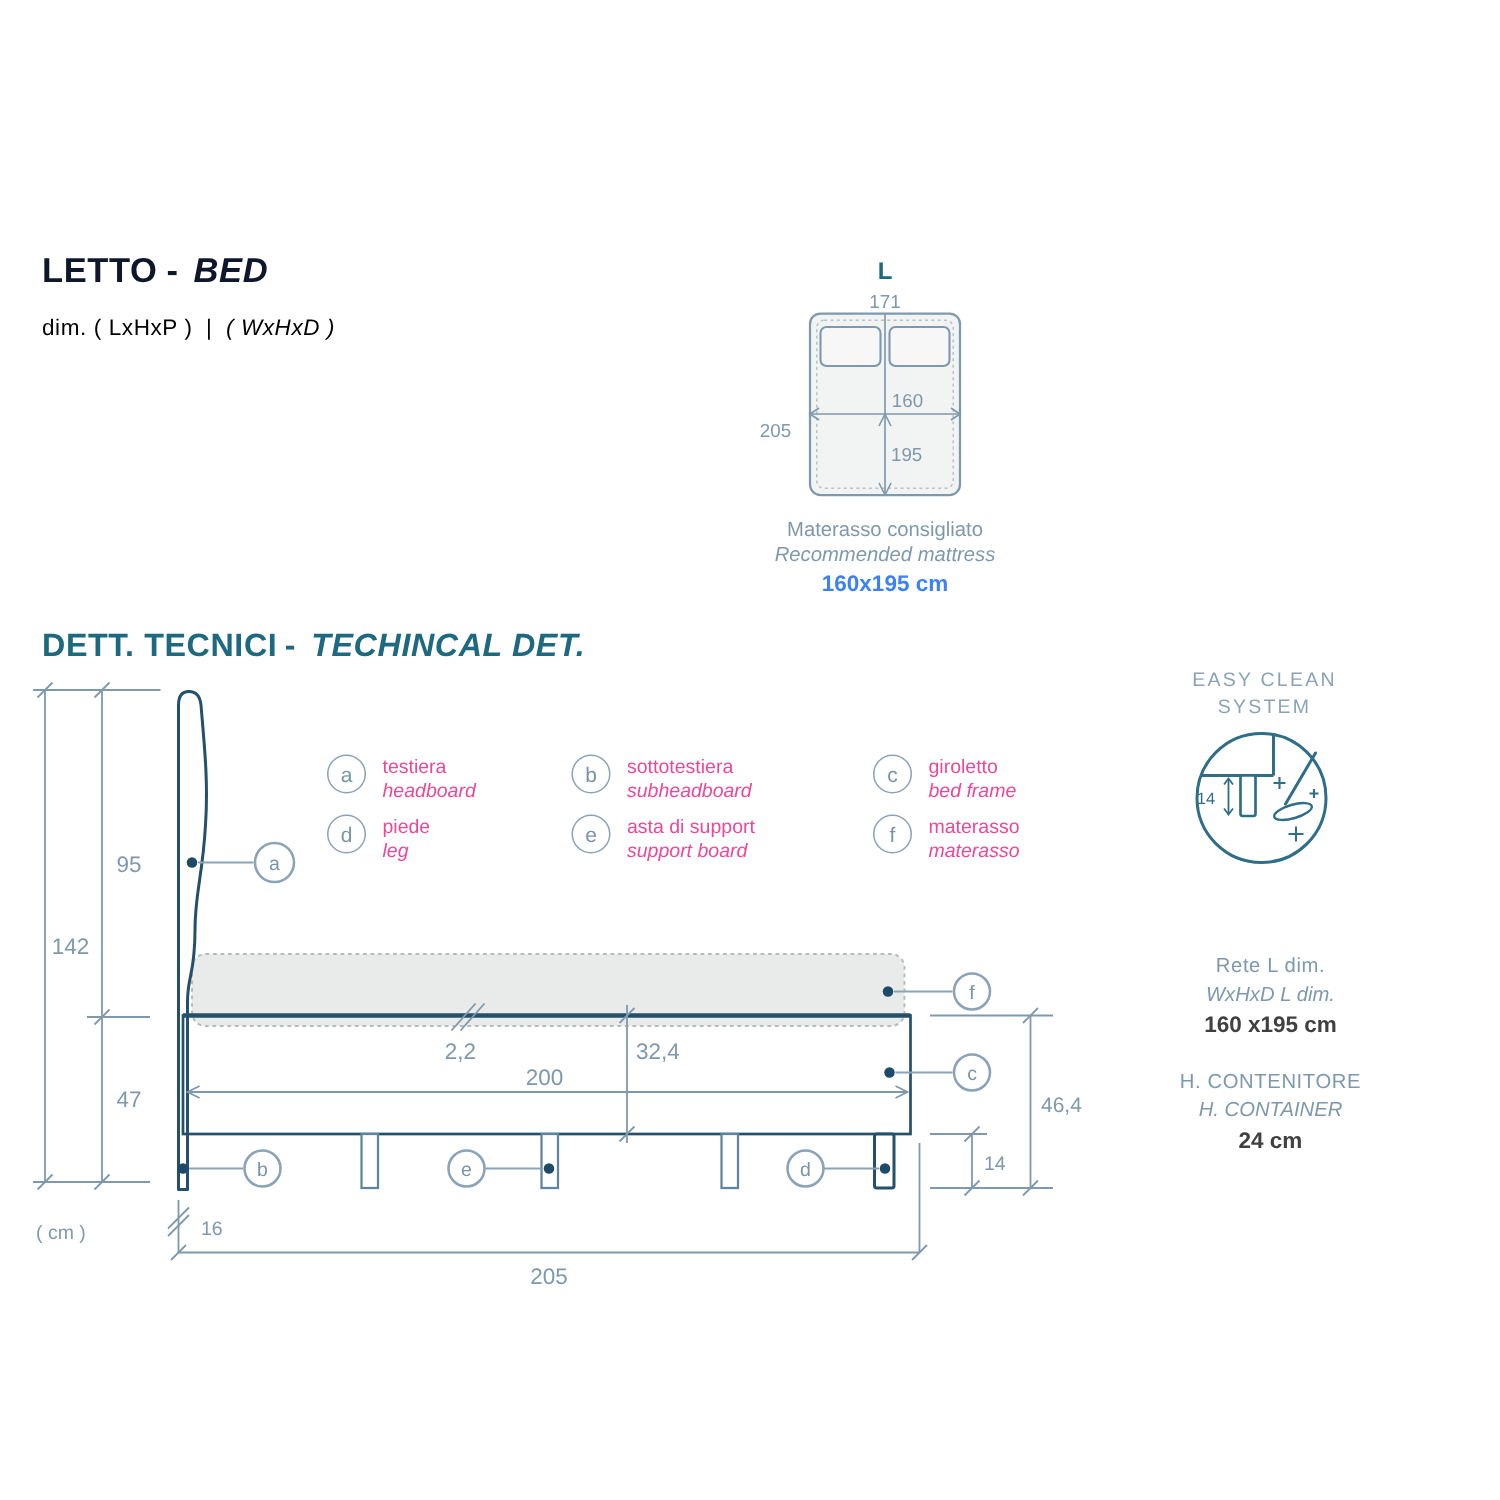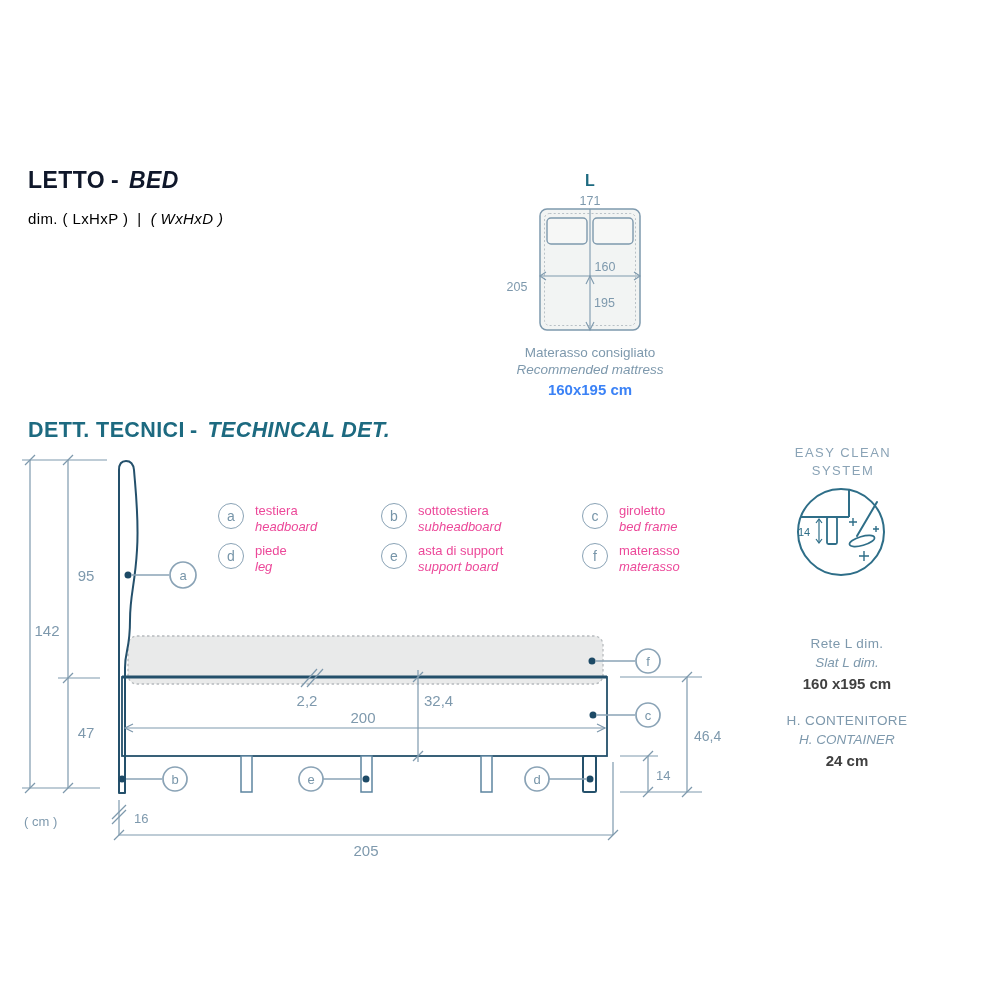--- a/index.html
+++ b/index.html
@@ -264,21 +264,21 @@
         <path d="M549,779 H586" stroke="#8aa3b6" stroke-width="1.3"></path>
         <circle cx="590" cy="779" r="3.5" fill="#1d4a66"></circle>
         <circle cx="537" cy="779" r="12" fill="#fff" stroke="#8aa3b6" stroke-width="1.7"></circle>
         <text x="537" y="784" text-anchor="middle" class="callout-letter">d</text>
       </g>
     </g>
   </svg>
 
   <div class="abs info-block" style="left:762px;top:634px;">
     <span class="cap">Rete L dim.</span>
-    <span class="en">Slat L dim.</span>
+    <span class="en">WxHxD L dim.</span>
     <span class="sz">160 x195 cm</span>
   </div>
   <div class="abs info-block" style="left:762px;top:711px;">
     <span class="cap">H. CONTENITORE</span>
     <span class="en">H. CONTAINER</span>
     <span class="sz">24 cm</span>
   </div>
 
 </div>
 

